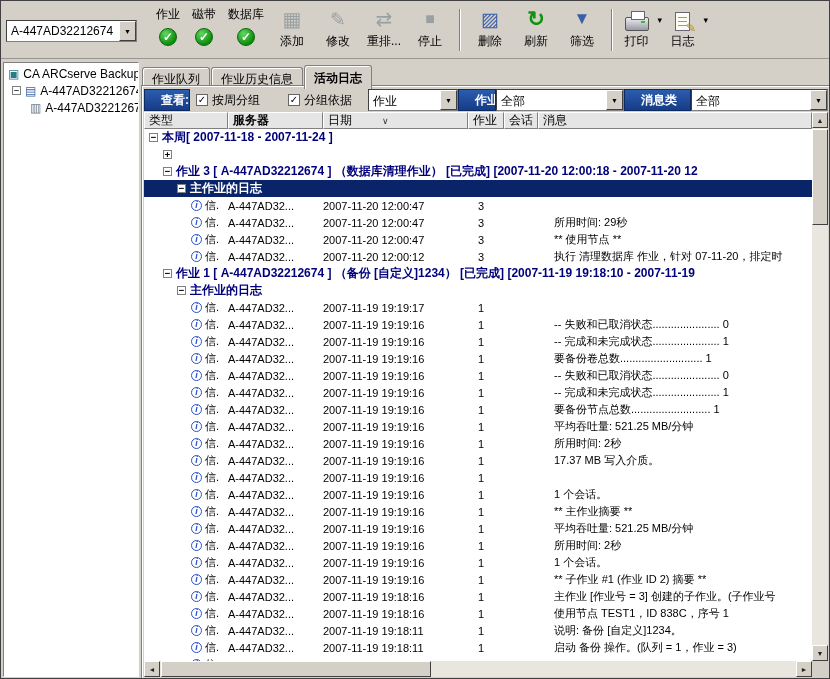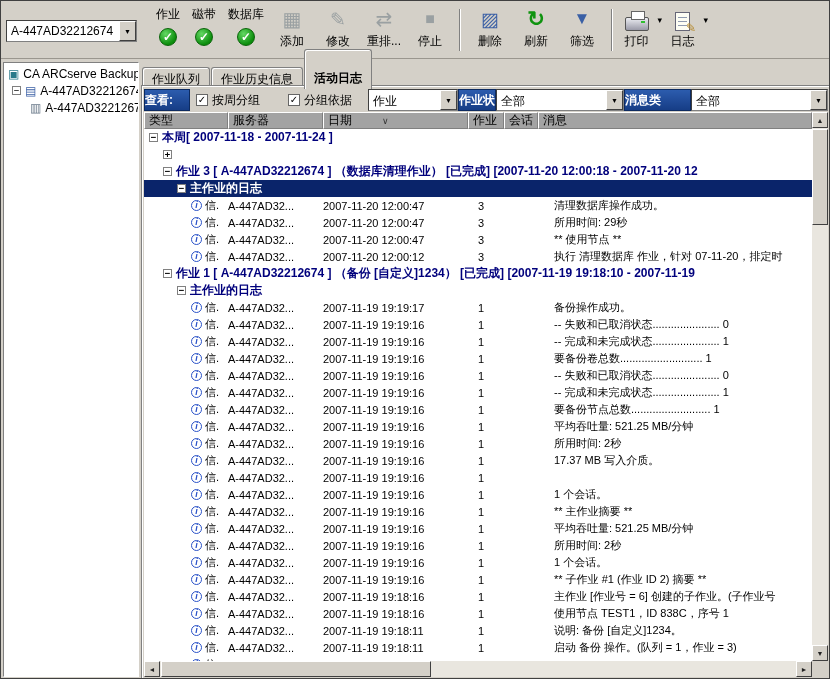--- a/index.html
+++ b/index.html
@@ -74,43 +74,43 @@
 
   .expander { width:9px; height:9px; flex:none; background:#fff; border:1px solid #808080;
     font-size:9px; line-height:7px; text-align:center; margin-right:4px;
     font-family:"DejaVu Sans Mono", monospace; color:#000; }
 
   
   .tab-bar { position:absolute; left:141px; top:63px; height:25px; display:flex; align-items:flex-end; }
   .tab { padding:3px 9px 2px 9px; background:#d4d0c8; border:1px solid #808080; border-bottom:none;
     border-radius:3px 3px 0 0; margin-right:1px; position:relative; top:1px; font-size:12px;
     box-shadow:inset 1px 1px 0 #fff; }
-  .tab.active { font-weight:bold; padding-top:20px; top:0; z-index:3; }
+  .tab.active { font-weight:bold; padding-top:4px; top:0; z-index:3; }
 
   .panel { position:absolute; left:140px; top:84px; width:690px; height:595px;
     background:#d4d0c8; border:1px solid #808080; box-shadow:inset 1px 1px 0 #fff; }
 
   
   .filter-bar { position:absolute; left:2px; top:3px; right:2px; height:22px; display:flex; align-items:stretch; }
   .f-label { background:linear-gradient(180deg,#2c5cae,#163d86); color:#fff; font-weight:bold;
-    display:flex; align-items:center; padding:0 0; border:1px solid #0c2a60; white-space:nowrap; overflow:hidden; }
+    display:flex; align-items:center; padding:0 16px; border:1px solid #0c2a60; white-space:nowrap; overflow:hidden; }
   .f-view   { width:46px; }
   .f-status { width:38px; }
   .f-msg    { width:67px; }
   .f-check { display:flex; align-items:center; padding:0 6px; white-space:nowrap; overflow:hidden; }
   .f-check1 { width:92px; } .f-check2 { width:86px; }
   .cb { width:12px; height:12px; background:#fff; border:1px solid #666; font-size:10px; line-height:10px;
     text-align:center; margin-right:4px; flex:none; }
   .f-combo1 { width:90px; } .f-combo2 { width:128px; } .f-combo3 { flex:1; }
 
   
   .grid-header { position:absolute; left:2px; top:26px; right:18px; height:17px; display:flex; }
-  .gh-cell { border:1px solid; border-color:#fff #808080 #808080 #fff; background:#a3a3a3;
+  .gh-cell { border:1px solid; border-color:#fff #808080 #808080 #fff; background:#e5e5e5;
     padding:1px 4px; font-size:12px; white-space:nowrap; overflow:hidden; display:flex; align-items:center; }
-  .gh-type{width:84px;} .gh-server{width:95px;} .gh-date{width:145px;}
+  .gh-type{width:84px;} .gh-server{width:95px;font-weight:bold;} .gh-date{width:145px;}
   .gh-job{width:36px;} .gh-sess{width:34px;} .gh-msg{flex:1;}
   .sort-ind { margin-left:30px; font-size:9px; color:#333; }
 
   
   .log-area { position:absolute; left:2px; top:43px; right:18px; bottom:18px;
     background:#fff; overflow:hidden; font-size:11px; }
   .row { height:17px; display:flex; align-items:center; white-space:nowrap; overflow:hidden; }
   .row.hdr-row { font-weight:bold; color:#00007c; font-size:12px; }
   .row.ind0 { padding-left:5px; } .row.ind1 { padding-left:19px; } .row.ind2 { padding-left:33px; }
   .row.sel { background:#0a246a; color:#fff; }
@@ -287,21 +287,20 @@
       </div>
       <div class="row entry" data-name="log-entry-row">
         <span class="c c-type" data-name="log-type-cell">
           <span class="info-i" data-name="info-icon"></span>
           <span data-name="log-type-text">信.</span>
         </span>
         <span class="c c-server" data-name="log-server-cell">A-447AD32...</span>
         <span class="c c-date" data-name="log-date-cell">2007-11-20 12:00:47</span>
         <span class="c c-job" data-name="log-job-cell">3</span>
         <span class="c c-sess" data-name="log-session-cell"></span>
-        <span class="c c-msg" data-name="log-message-cell">清理数据库操作成功。</span>
       </div>
       <div class="row entry" data-name="log-entry-row">
         <span class="c c-type" data-name="log-type-cell">
           <span class="info-i" data-name="info-icon"></span>
           <span data-name="log-type-text">信.</span>
         </span>
         <span class="c c-server" data-name="log-server-cell">A-447AD32...</span>
         <span class="c c-date" data-name="log-date-cell">2007-11-20 12:00:47</span>
         <span class="c c-job" data-name="log-job-cell">3</span>
         <span class="c c-sess" data-name="log-session-cell"></span>
@@ -339,21 +338,20 @@
       </div>
       <div class="row entry" data-name="log-entry-row">
         <span class="c c-type" data-name="log-type-cell">
           <span class="info-i" data-name="info-icon"></span>
           <span data-name="log-type-text">信.</span>
         </span>
         <span class="c c-server" data-name="log-server-cell">A-447AD32...</span>
         <span class="c c-date" data-name="log-date-cell">2007-11-19 19:19:17</span>
         <span class="c c-job" data-name="log-job-cell">1</span>
         <span class="c c-sess" data-name="log-session-cell"></span>
-        <span class="c c-msg" data-name="log-message-cell">备份操作成功。</span>
       </div>
       <div class="row entry" data-name="log-entry-row">
         <span class="c c-type" data-name="log-type-cell">
           <span class="info-i" data-name="info-icon"></span>
           <span data-name="log-type-text">信.</span>
         </span>
         <span class="c c-server" data-name="log-server-cell">A-447AD32...</span>
         <span class="c c-date" data-name="log-date-cell">2007-11-19 19:19:16</span>
         <span class="c c-job" data-name="log-job-cell">1</span>
         <span class="c c-sess" data-name="log-session-cell"></span>
@@ -525,21 +523,21 @@
       </div>
       <div class="row entry" data-name="log-entry-row">
         <span class="c c-type" data-name="log-type-cell">
           <span class="info-i" data-name="info-icon"></span>
           <span data-name="log-type-text">信.</span>
         </span>
         <span class="c c-server" data-name="log-server-cell">A-447AD32...</span>
         <span class="c c-date" data-name="log-date-cell">2007-11-19 19:18:16</span>
         <span class="c c-job" data-name="log-job-cell">1</span>
         <span class="c c-sess" data-name="log-session-cell"></span>
-        <span class="c c-msg" data-name="log-message-cell">主作业 [作业号 = 6] 创建的子作业。(子作业号</span>
+        <span class="c c-msg" data-name="log-message-cell">主作业 [作业号 = 3] 创建的子作业。(子作业号</span>
       </div>
       <div class="row entry" data-name="log-entry-row">
         <span class="c c-type" data-name="log-type-cell">
           <span class="info-i" data-name="info-icon"></span>
           <span data-name="log-type-text">信.</span>
         </span>
         <span class="c c-server" data-name="log-server-cell">A-447AD32...</span>
         <span class="c c-date" data-name="log-date-cell">2007-11-19 19:18:16</span>
         <span class="c c-job" data-name="log-job-cell">1</span>
         <span class="c c-sess" data-name="log-session-cell"></span>

